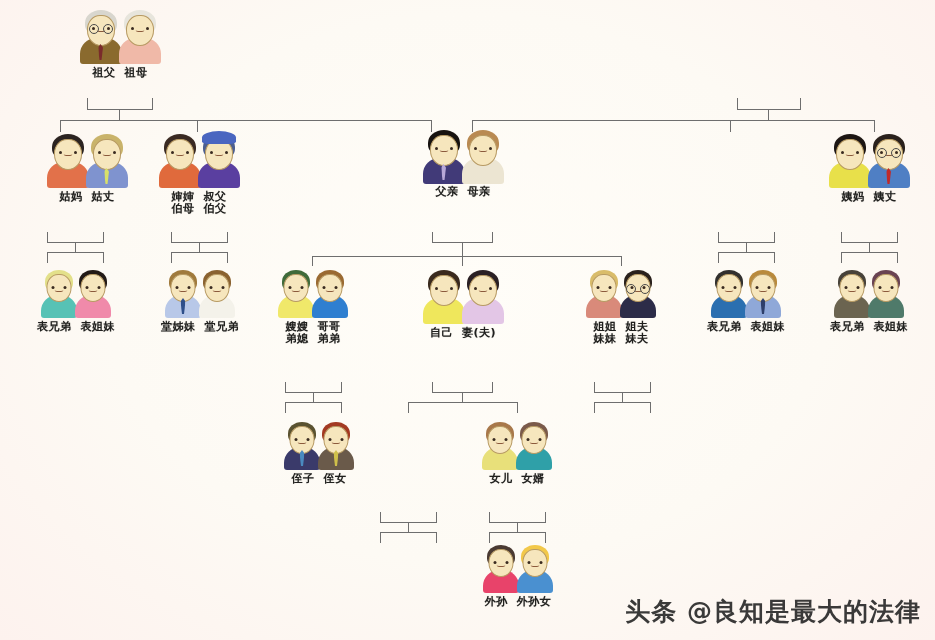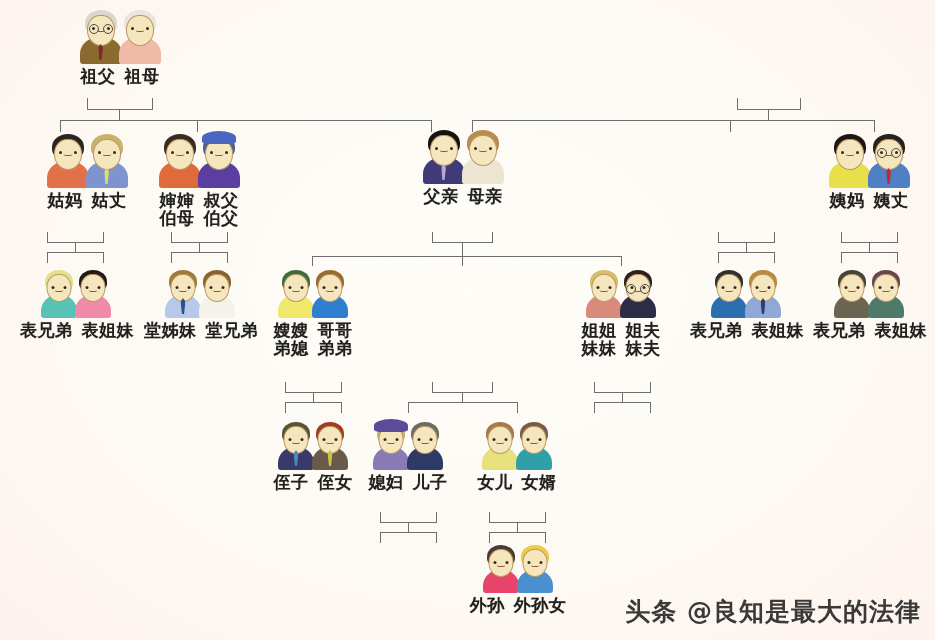--- a/index.html
+++ b/index.html
@@ -16,21 +16,21 @@
   
   .ln{position:absolute;background:#6e6e6e;}
   .ln.h{height:1.4px;}
   .ln.v{width:1.4px;}
 
   
   .grp{position:absolute;}
   .figs{position:relative;display:flex;justify-content:center;align-items:flex-end;}
   .lbl{
     text-align:center;color:#20201e;
-    font-size:17px;font-weight:700;line-height:1.08;
+    font-size:11px;font-weight:700;line-height:1.08;
     letter-spacing:.5px;white-space:nowrap;
     text-shadow:0 0 1px rgba(0,0,0,.25);
     margin-top:3px;
   }
   .lbl .row2{display:block;}
   .lbl span.n{display:inline-block;}
   .lbl .gap{display:inline-block;width:9px;}
 
   
   .p{position:relative;width:46px;height:56px;}
@@ -274,21 +274,21 @@
         <div class="neck"></div>
         <div class="body" style="background:#5a3fa0;"></div>
       </div>
     </div>
     <div class="lbl">
       <span class="n">婶婶</span><span class="gap"></span><span class="n">叔父</span>
       <span class="row2"><span class="n">伯母</span><span class="gap"></span><span class="n">伯父</span></span>
     </div>
   </div>
 
-  <div class="grp" style="left:406px;top:128px;width:114px;">
+  <div class="grp" style="left:406px;top:128px;width:114px;font-family:Liberation Mono, monospace;">
     <div class="figs">
       <div class="p" style="margin-right:-7px;">
         <div class="hair" style="background:#171310;"></div>
         <div class="face"></div>
         <div class="mouth"></div>
         <div class="neck"></div>
         <div class="body" style="background:#413a78;"></div>
         <div class="collar"></div>
         <div class="tie" style="background:#b7a8d8;"></div>
       </div>
@@ -392,20 +392,42 @@
         <div class="mouth"></div>
         <div class="neck"></div>
         <div class="body" style="background:#f4f2ea;"></div>
       </div>
     </div>
     <div class="lbl">
       <span class="n">堂姊妹</span><span class="gap"></span><span class="n">堂兄弟</span>
     </div>
   </div>
 
+  <div class="grp" style="left:404px;top:268px;width:118px;">
+    <div class="figs">
+      <div class="p" style="margin-right:-7px;">
+        <div class="hair" style="background:#3a2a1e;"></div>
+        <div class="face"></div>
+        <div class="mouth"></div>
+        <div class="neck"></div>
+        <div class="body" style="background:#efe75c;"></div>
+        <div class="collar"></div>
+      </div>
+      <div class="p">
+        <div class="hair" style="background:#2a2024;"></div>
+        <div class="face"></div>
+        <div class="mouth"></div>
+        <div class="neck"></div>
+        <div class="body" style="background:#e3c6e6;"></div>
+      </div>
+    </div>
+    <div class="lbl">
+      <span class="n">自己</span><span class="gap"></span><span class="n">妻(夫)</span>
+    </div>
+  </div>
 
   <div class="grp" style="left:568px;top:268px;width:106px;">
     <div class="figs">
       <div class="p sm" style="margin-right:-6px;">
         <div class="hair" style="background:#d9bc6a;"></div>
         <div class="face"></div>
         <div class="mouth"></div>
         <div class="neck"></div>
         <div class="body" style="background:#d98a7a;"></div>
       </div>
@@ -463,21 +485,21 @@
         <div class="mouth"></div>
         <div class="neck"></div>
         <div class="body" style="background:#4f7a6a;"></div>
       </div>
     </div>
     <div class="lbl">
       <span class="n">表兄弟</span><span class="gap"></span><span class="n">表姐妹</span>
     </div>
   </div>
 
-  <div class="grp" style="left:258px;top:420px;width:110px;">
+  <div class="grp" style="left:264px;top:420px;width:110px;">
     <div class="figs">
       <div class="p sm" style="margin-right:-6px;">
         <div class="hair" style="background:#5a5230;"></div>
         <div class="face"></div>
         <div class="mouth"></div>
         <div class="neck"></div>
         <div class="body" style="background:#3a3a6a;"></div>
         <div class="collar"></div>
         <div class="tie" style="background:#4a8ac0;"></div>
       </div>
@@ -489,42 +511,20 @@
         <div class="body" style="background:#6a5a4a;"></div>
         <div class="collar"></div>
         <div class="tie" style="background:#cfc04a;"></div>
       </div>
     </div>
     <div class="lbl">
       <span class="n">侄子</span><span class="gap"></span><span class="n">侄女</span>
     </div>
   </div>
 
-  <div class="grp" style="left:356px;top:420px;width:104px;">
-    <div class="figs">
-      <div class="p sm" style="margin-right:-6px;">
-        <div class="hair" style="background:#c8b27a;"></div>
-        <div class="face"></div>
-        <div class="hat" style="background:#5b4b9a;"></div>
-        <div class="mouth"></div>
-        <div class="neck"></div>
-        <div class="body" style="background:#8a7ab8;"></div>
-      </div>
-      <div class="p sm">
-        <div class="hair" style="background:#6b6b62;"></div>
-        <div class="face"></div>
-        <div class="mouth"></div>
-        <div class="neck"></div>
-        <div class="body" style="background:#2e3a66;"></div>
-      </div>
-    </div>
-    <div class="lbl">
-      <span class="n">媳妇</span><span class="gap"></span><span class="n">儿子</span>
-    </div>
-  </div>
 
   <div class="grp" style="left:465px;top:420px;width:104px;">
     <div class="figs">
       <div class="p sm" style="margin-right:-6px;">
         <div class="hair" style="background:#a8784a;"></div>
         <div class="face"></div>
         <div class="mouth"></div>
         <div class="neck"></div>
         <div class="body" style="background:#e8e07a;"></div>
       </div>

